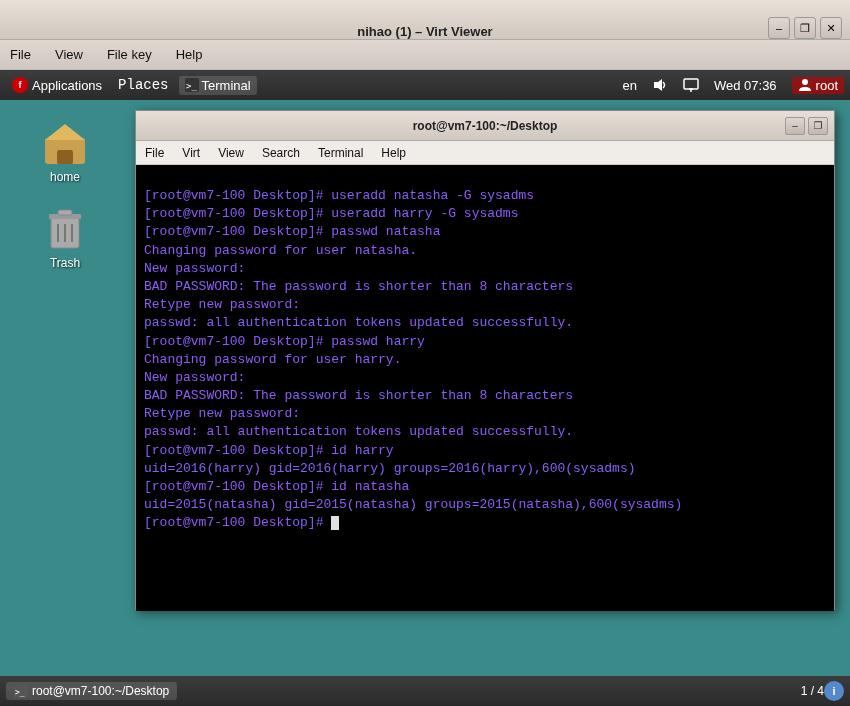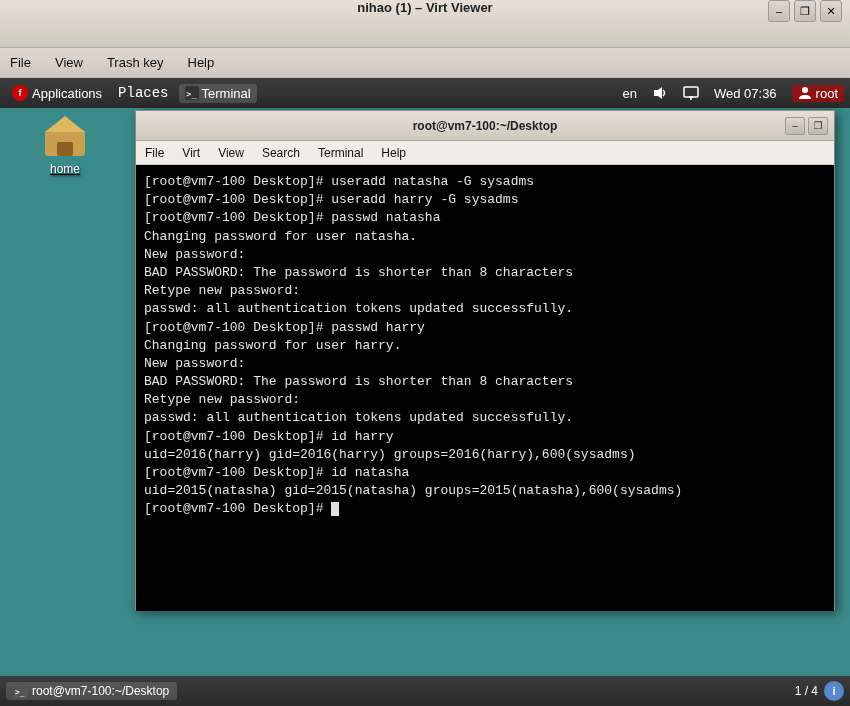--- a/index.html
+++ b/index.html
@@ -8,24 +8,24 @@
       height: 706px;
       overflow: hidden;
       font-family: sans-serif;
       background: #3a8a8a;
       position: relative;
     }
 
     
     #title-bar {
       width: 100%;
-      height: 48px;
+      height: 40px;
       background: linear-gradient(to bottom, #e8e0d8, #cfc8bf);
       display: flex;
-      align-items: flex-start;
+      align-items: flex-end;
       justify-content: space-between;
       padding: 0 8px;
       border-bottom: 1px solid #aaa;
     }
     #title-bar-left {
       display: flex;
       gap: 0;
     }
     #title-text {
       position: absolute;
@@ -140,23 +140,22 @@
     
     #desktop {
       position: absolute;
       top: 100px; 
       left: 0;
       width: 130px;
       height: calc(706px - 100px - 30px);
       display: flex;
       flex-direction: column;
       align-items: center;
-      padding-top: 10px;
+      padding-top: 18px;
       gap: 20px;
-      text-decoration: underline;
     }
     .desktop-icon {
       display: flex;
       flex-direction: column;
       align-items: center;
       gap: 4px;
       cursor: pointer;
       width: 80px;
     }
     .desktop-icon-label {
@@ -221,24 +220,24 @@
       gap: 8px;
       font-size: 12px;
       border-bottom: 1px solid #ccc;
     }
     .term-menu-item {
       padding: 1px 5px;
       cursor: pointer;
       color: #111;
     }
     #terminal-content {
-      padding: 8px 8px;
+      padding: 22px 8px;
       font-family: 'Courier New', Courier, monospace;
       font-size: 13px;
-      color: #e5e5e5;
+      color: #8b5cf6;
       background: #000;
       height: calc(500px - 30px - 24px);
       overflow-y: auto;
       white-space: pre-wrap;
       line-height: 1.4;
     }
     .cursor {
       display: inline-block;
       width: 8px;
       height: 14px;
@@ -272,21 +271,20 @@
       color: white;
       font-size: 12px;
       cursor: pointer;
     }
     #pagination {
       margin-left: auto;
       color: white;
       font-size: 12px;
       display: flex;
       align-items: center;
-      gap: 6px;
     }
     #info-btn {
       width: 20px;
       height: 20px;
       border-radius: 50%;
       background: #5588cc;
       color: white;
       display: flex;
       align-items: center;
       justify-content: center;
@@ -304,21 +302,21 @@
   <div id="title-controls">
     <div class="title-btn">–</div>
     <div class="title-btn">❐</div>
     <div class="title-btn">✕</div>
   </div>
 </div>
 
 <div id="menu-bar">
   <span class="menu-item">File</span>
   <span class="menu-item">View</span>
-  <span class="menu-item">Trash key</span>
+  <span class="menu-item">File key</span>
   <span class="menu-item">Help</span>
 </div>
 
 <div id="top-panel">
   <div id="applications-btn">
     <div class="fedora-logo">f</div>
     <span>Applications</span>
   </div>
   <div id="places-btn">Places</div>
   <div id="terminal-btn">
@@ -354,20 +352,31 @@
 
   <div class="desktop-icon">
     <svg width="48" height="48" viewBox="0 0 48 48">
       <rect x="4" y="20" width="40" height="26" rx="3" fill="#c8a050"></rect>
       <polygon points="4,22 24,6 44,22" fill="#e0b860"></polygon>
       <rect x="16" y="32" width="16" height="14" rx="2" fill="#8b6020"></rect>
     </svg>
     <span class="desktop-icon-label">home</span>
   </div>
 
+  <div class="desktop-icon">
+    <svg width="48" height="48" viewBox="0 0 48 48">
+      <rect x="10" y="14" width="28" height="30" rx="2" fill="#aaaaaa" stroke="#888" stroke-width="1"></rect>
+      <rect x="8" y="10" width="32" height="5" rx="1" fill="#999"></rect>
+      <rect x="17" y="6" width="14" height="5" rx="2" fill="#aaa" stroke="#888" stroke-width="1"></rect>
+      <line x1="17" y1="20" x2="17" y2="38" stroke="#777" stroke-width="2"></line>
+      <line x1="24" y1="20" x2="24" y2="38" stroke="#777" stroke-width="2"></line>
+      <line x1="31" y1="20" x2="31" y2="38" stroke="#777" stroke-width="2"></line>
+    </svg>
+    <span class="desktop-icon-label">Trash</span>
+  </div>
 
 
 </div>
 
 <div id="terminal-window">
   <div id="terminal-titlebar">
     <span id="terminal-title-text">root@vm7-100:~/Desktop</span>
     <div id="terminal-title-controls">
       <div class="term-ctrl-btn">–</div>
       <div class="term-ctrl-btn">❐</div>

